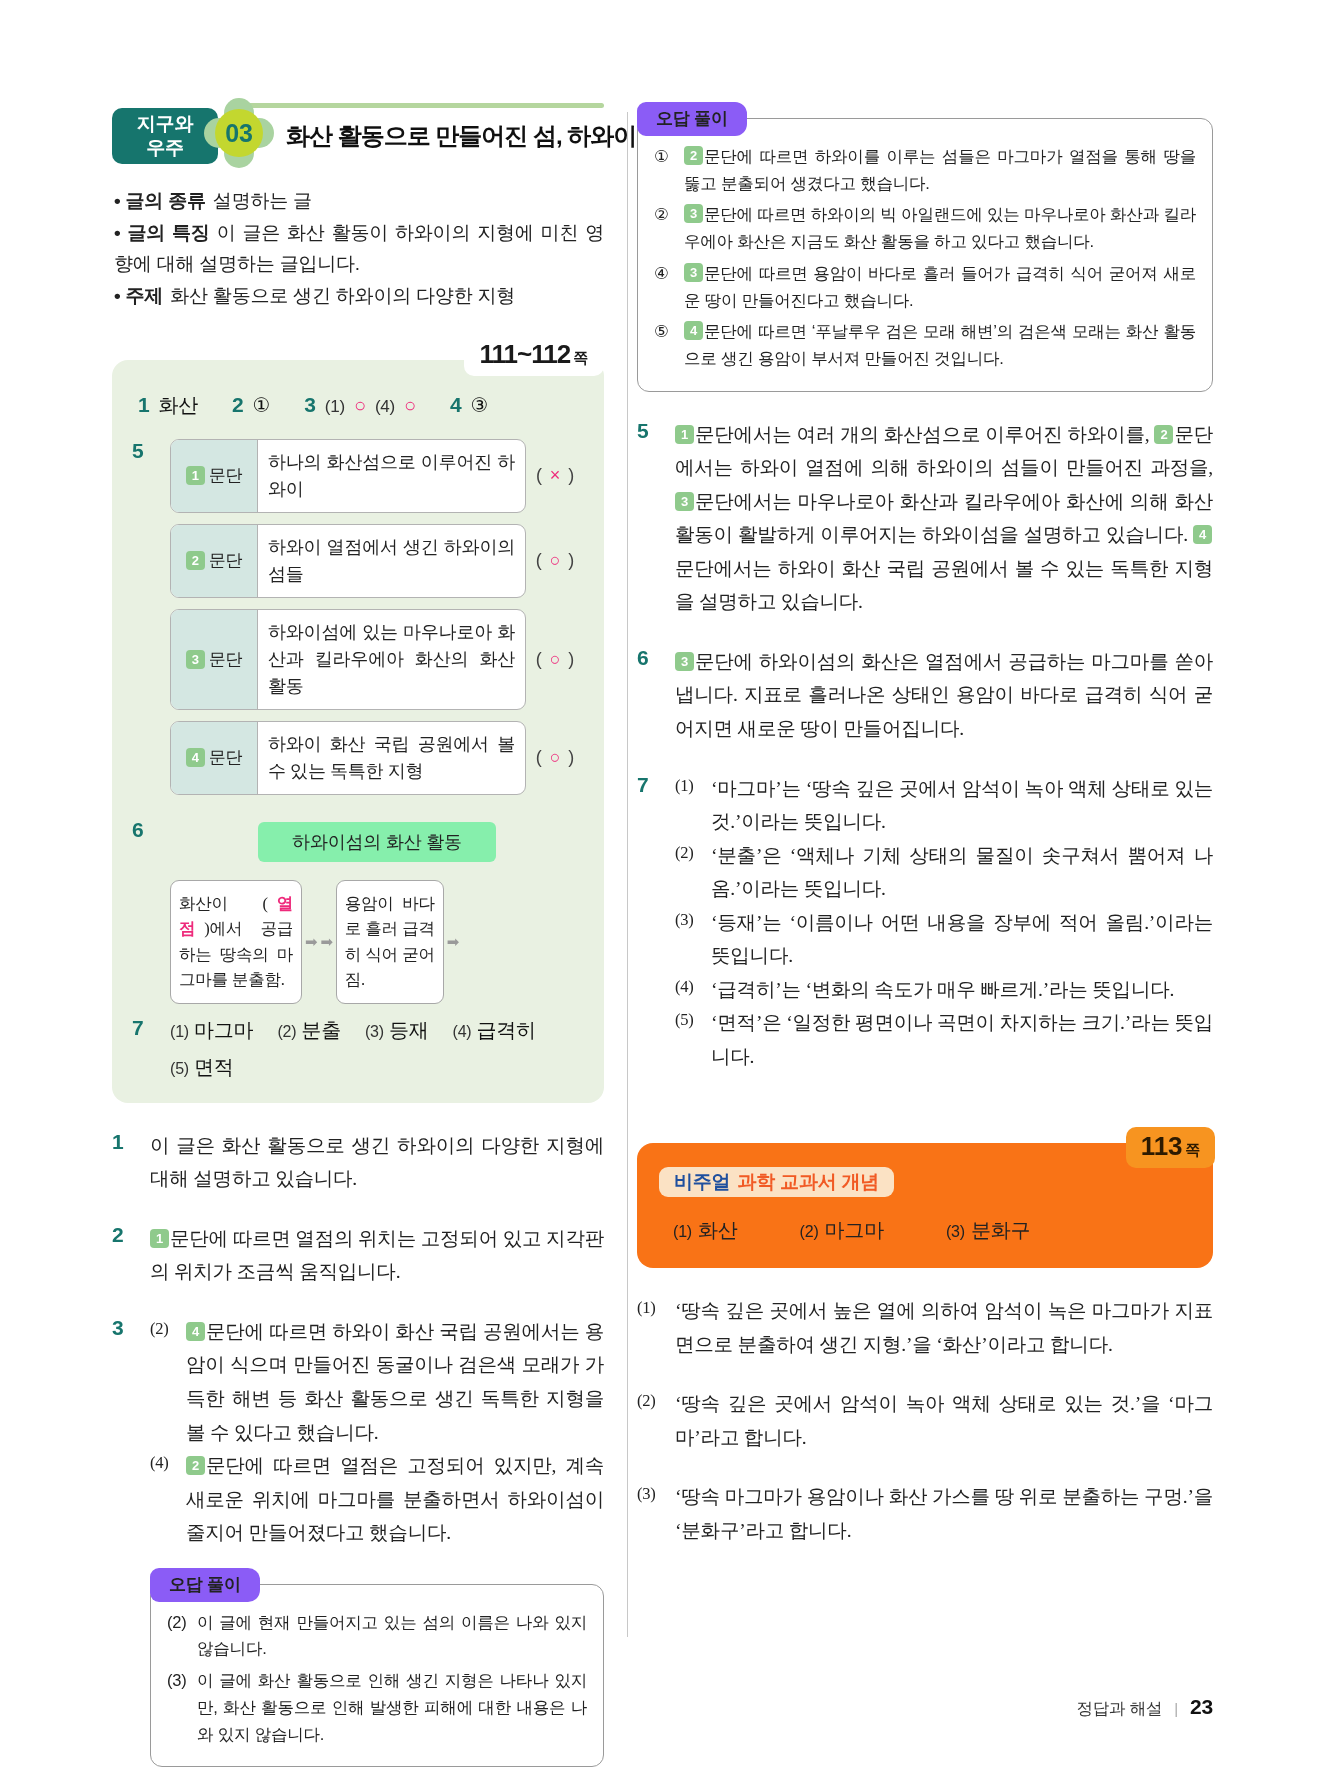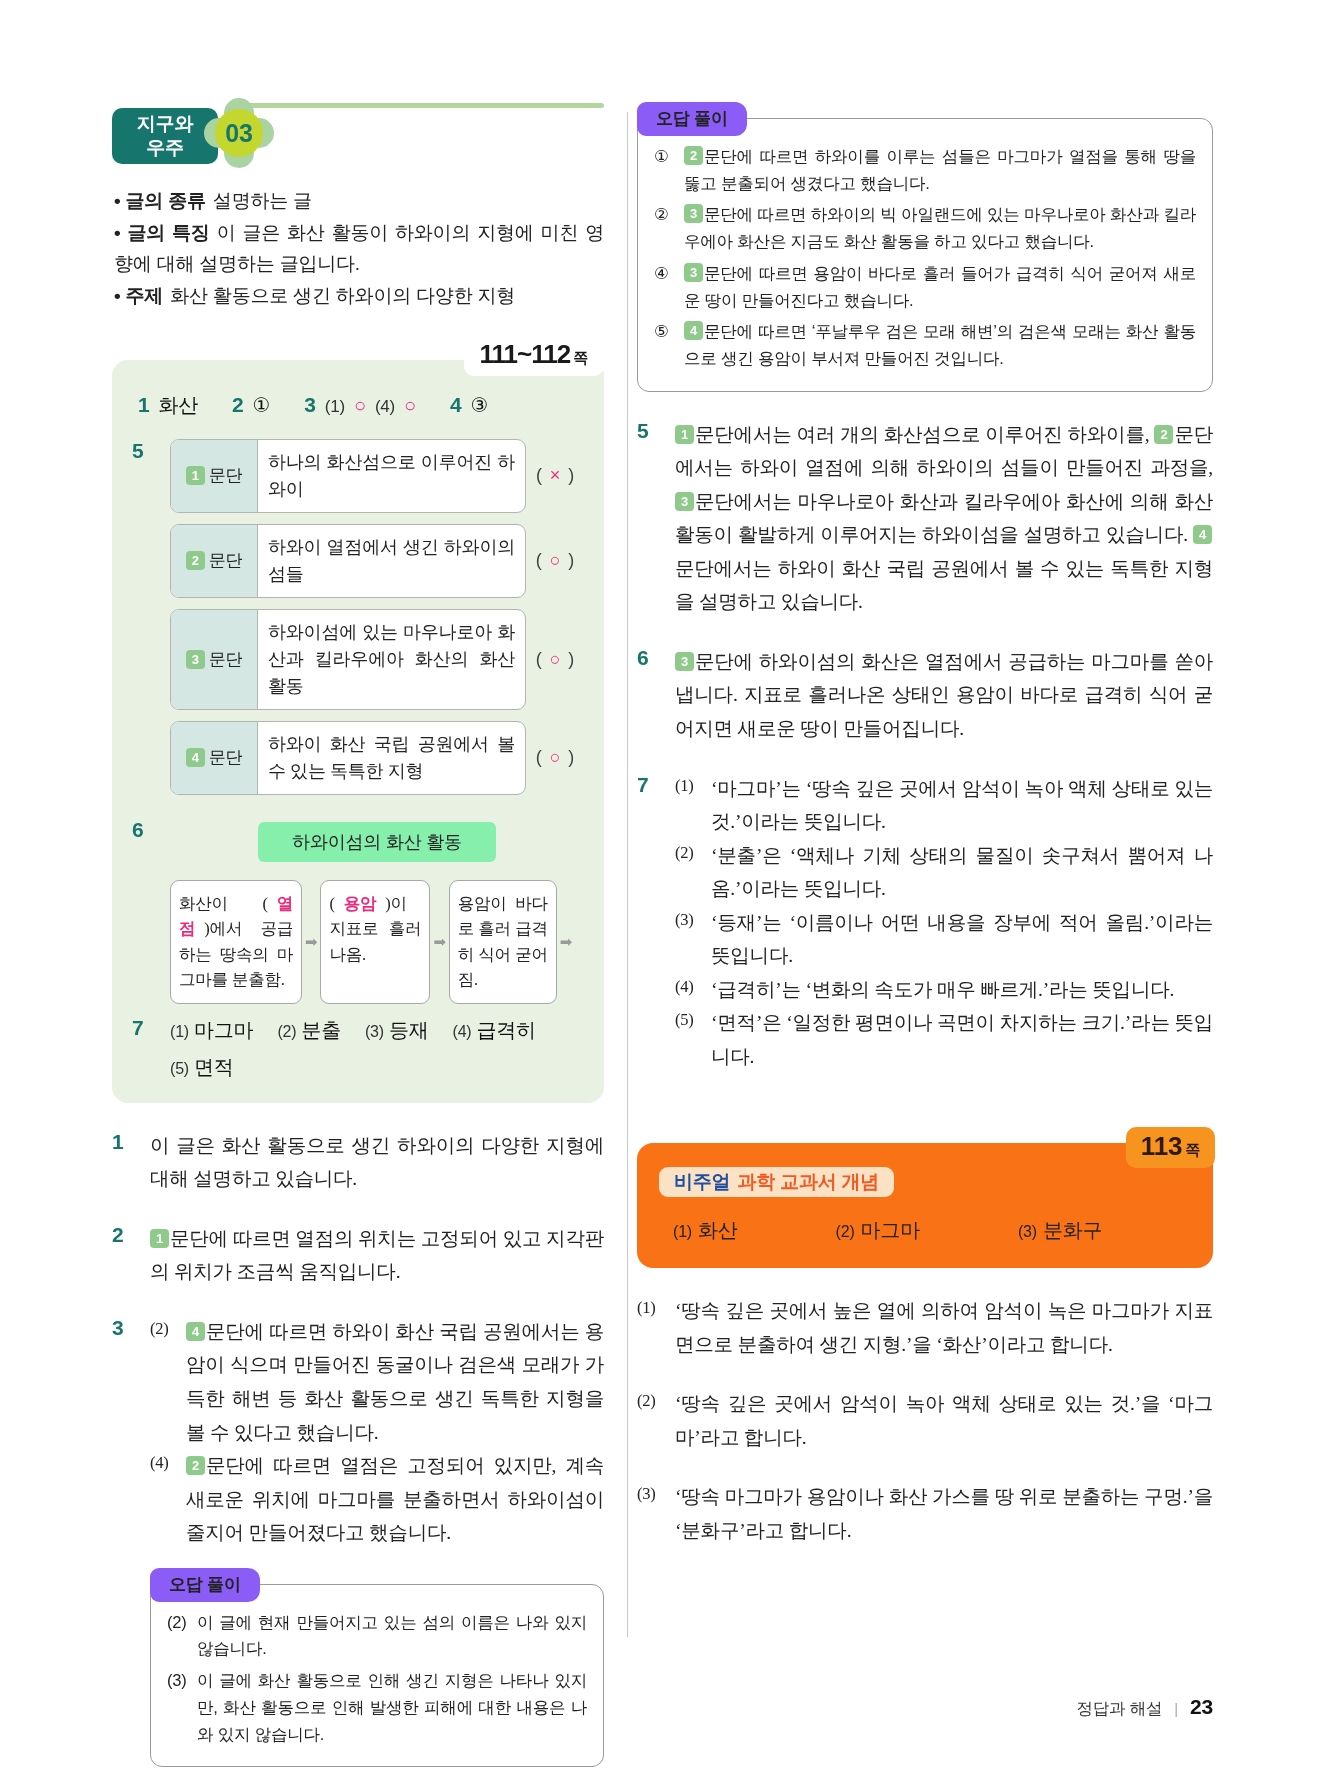--- a/index.html
+++ b/index.html
@@ -86,21 +86,21 @@
   .wrong-text{flex:1;text-align:justify;color:#222;}
 
   
   .visual-box{position:relative;background:#f97316;border-radius:16px;padding:24px 22px 22px;margin-top:70px;}
   .visual-tag{display:inline-block;background:#fbe2c4;border-radius:9px;padding:2px 15px;font-weight:bold;font-size:19px;}
   .visual-tag .blue{color:#1f4f9e;}
   .visual-tag .orange{color:#f15a24;margin-left:7px;}
   .visual-page{position:absolute;top:-16px;right:-2px;background:#f79420;border-radius:10px;padding:4px 15px 6px;color:#2d1a00;font-weight:bold;}
   .visual-page .range{font-size:26px;}
   .visual-page .suffix{font-size:15px;margin-left:3px;}
-  .visual-answers{display:flex;gap:98px;margin:20px 0 2px 14px;font-size:20px;align-items:baseline;}
+  .visual-answers{display:flex;gap:62px;margin:20px 0 2px 14px;font-size:20px;align-items:baseline;}
   .va-item .lbl{font-size:16px;margin-right:6px;}
   .va-item .val{font-weight:500;}
 
   .vex{display:flex;margin-top:26px;}
   .vex-label{flex:none;width:38px;font-size:16.5px;padding-top:4px;font-family:"Liberation Serif","DejaVu Serif",serif;}
   .vex-text{flex:1;font-family:"Liberation Serif","DejaVu Serif",serif;font-size:19.5px;line-height:1.72;text-align:justify;}
 
   
   .footer{position:absolute;right:122px;bottom:52px;display:flex;align-items:baseline;gap:12px;font-size:16.5px;color:#333;}
   .footer .sep{color:#aaa;font-size:15px;}
@@ -120,20 +120,21 @@
         <span>지구와</span>
         <span>우주</span>
       </div>
       <div class="flower">
         <span class="petal petal-t"></span>
         <span class="petal petal-b"></span>
         <span class="petal petal-l"></span>
         <span class="petal petal-r"></span>
         <span class="flower-core">03</span>
       </div>
+      <div class="lesson-title">화산 활동으로 만들어진 섬, 하와이</div>
     </div>
 
     <div class="meta">
       <div class="meta-item">
         <span class="meta-label"><span>•</span> <span>글의 종류</span></span><span>설명하는 글</span>
       </div>
       <div class="meta-item">
         <span class="meta-label"><span>•</span> <span>글의 특징</span></span><span>이 글은 화산 활동이 하와이의 지형에 미친 영향에 대해 설명하는 글입니다.</span>
       </div>
       <div class="meta-item">
@@ -243,21 +244,20 @@
         </div>
       </div>
 
       <div class="qrow">
         <span class="qno">6</span>
         <div class="q6-body">
           <div class="flow-title">하와이섬의 화산 활동</div>
           <div class="flow">
             <div class="flow-box fb1"><span>화산이 </span><span>(</span><span class="blank">열점</span><span>)</span><span>에서 공급하는 땅속의 마그마를 분출함.</span></div>
             <div class="flow-arrow">➡</div>
-            <div class="flow-box fb2"><span></span><span>(</span><span class="blank">용암</span><span>)</span><span>이 지표로 흘러나옴.</span></div>
             <div class="flow-arrow">➡</div>
             <div class="flow-box fb3"><span>용암이 바다로 흘러 급격히 식어 굳어짐.</span></div>
             <div class="flow-arrow">➡</div>
           </div>
         </div>
       </div>
 
       <div class="qrow" style="margin-bottom:0;">
         <span class="qno">7</span>
         <div class="q7-items">

